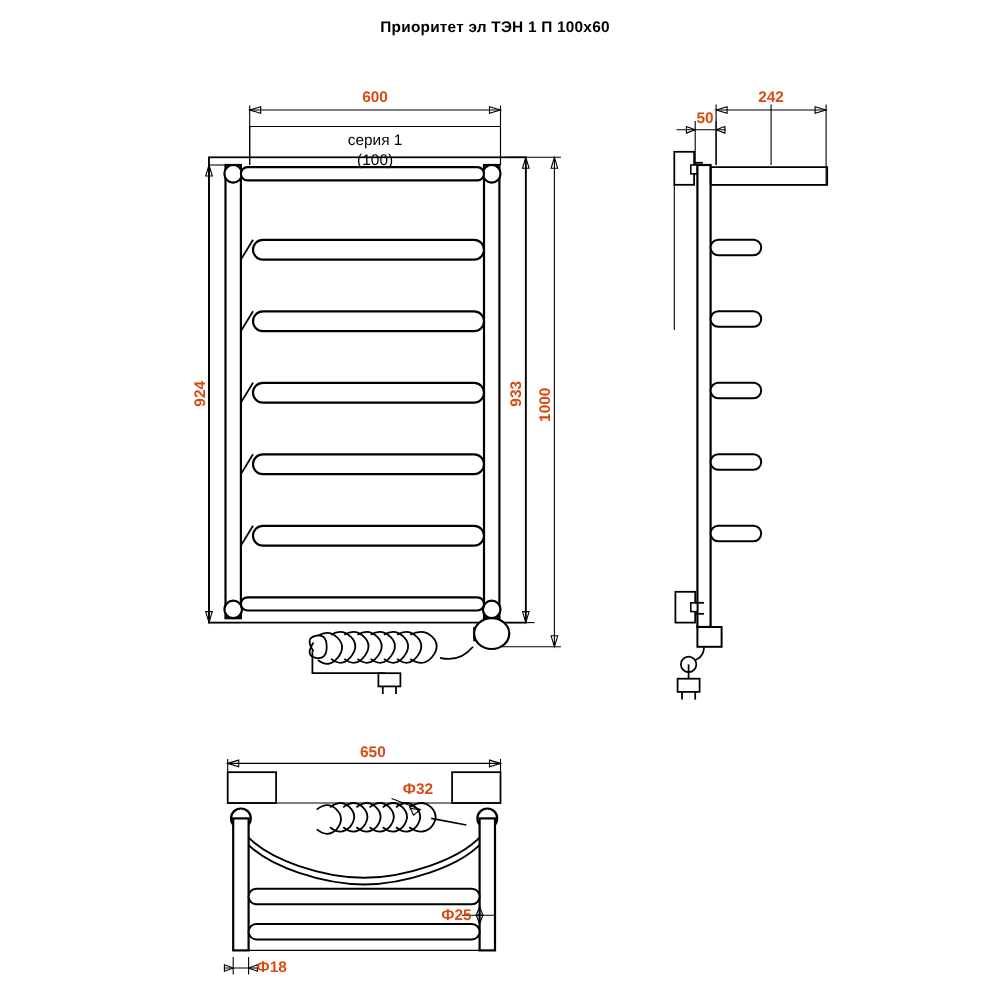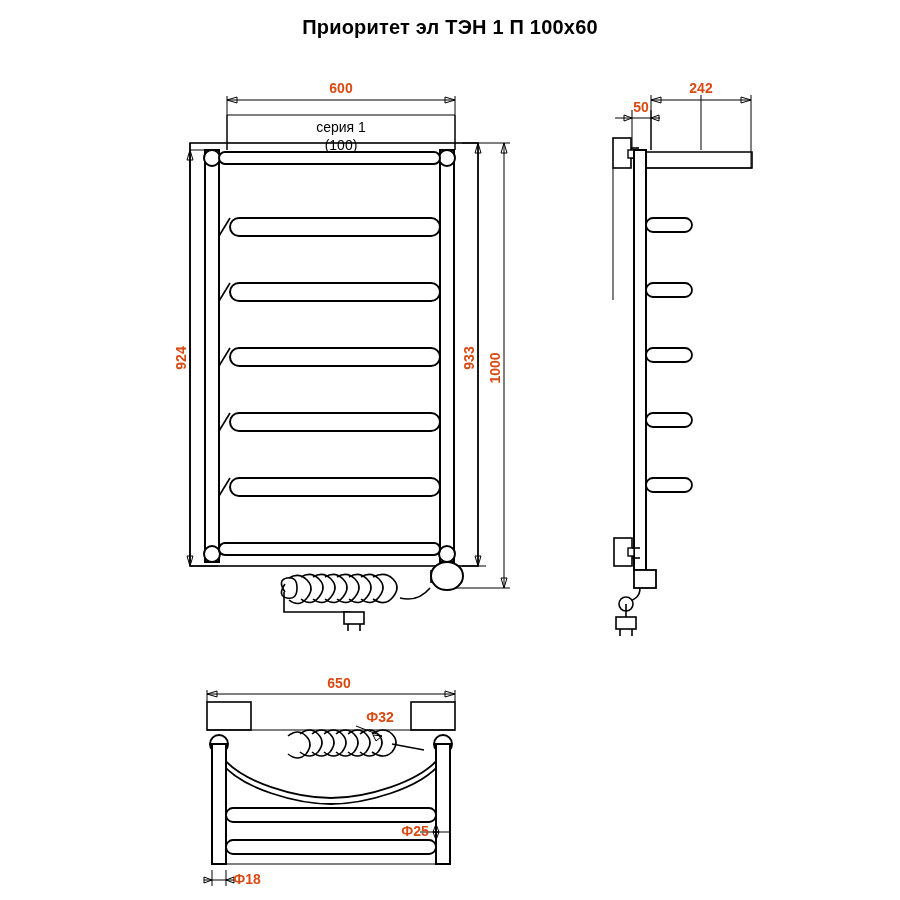--- a/index.html
+++ b/index.html
@@ -18,21 +18,21 @@
     position: relative;
     width: 900px;
     height: 900px;
   }
   #title {
     position: absolute;
     top: 16px;
     left: 0;
     width: 900px;
     text-align: center;
-    font-size: 20px;
+    font-size: 14px;
     font-weight: bold;
     color: #000000;
     letter-spacing: 0.2px;
   }
   svg {
     position: absolute;
     top: 0;
     left: 0;
   }
   .dimtext {

